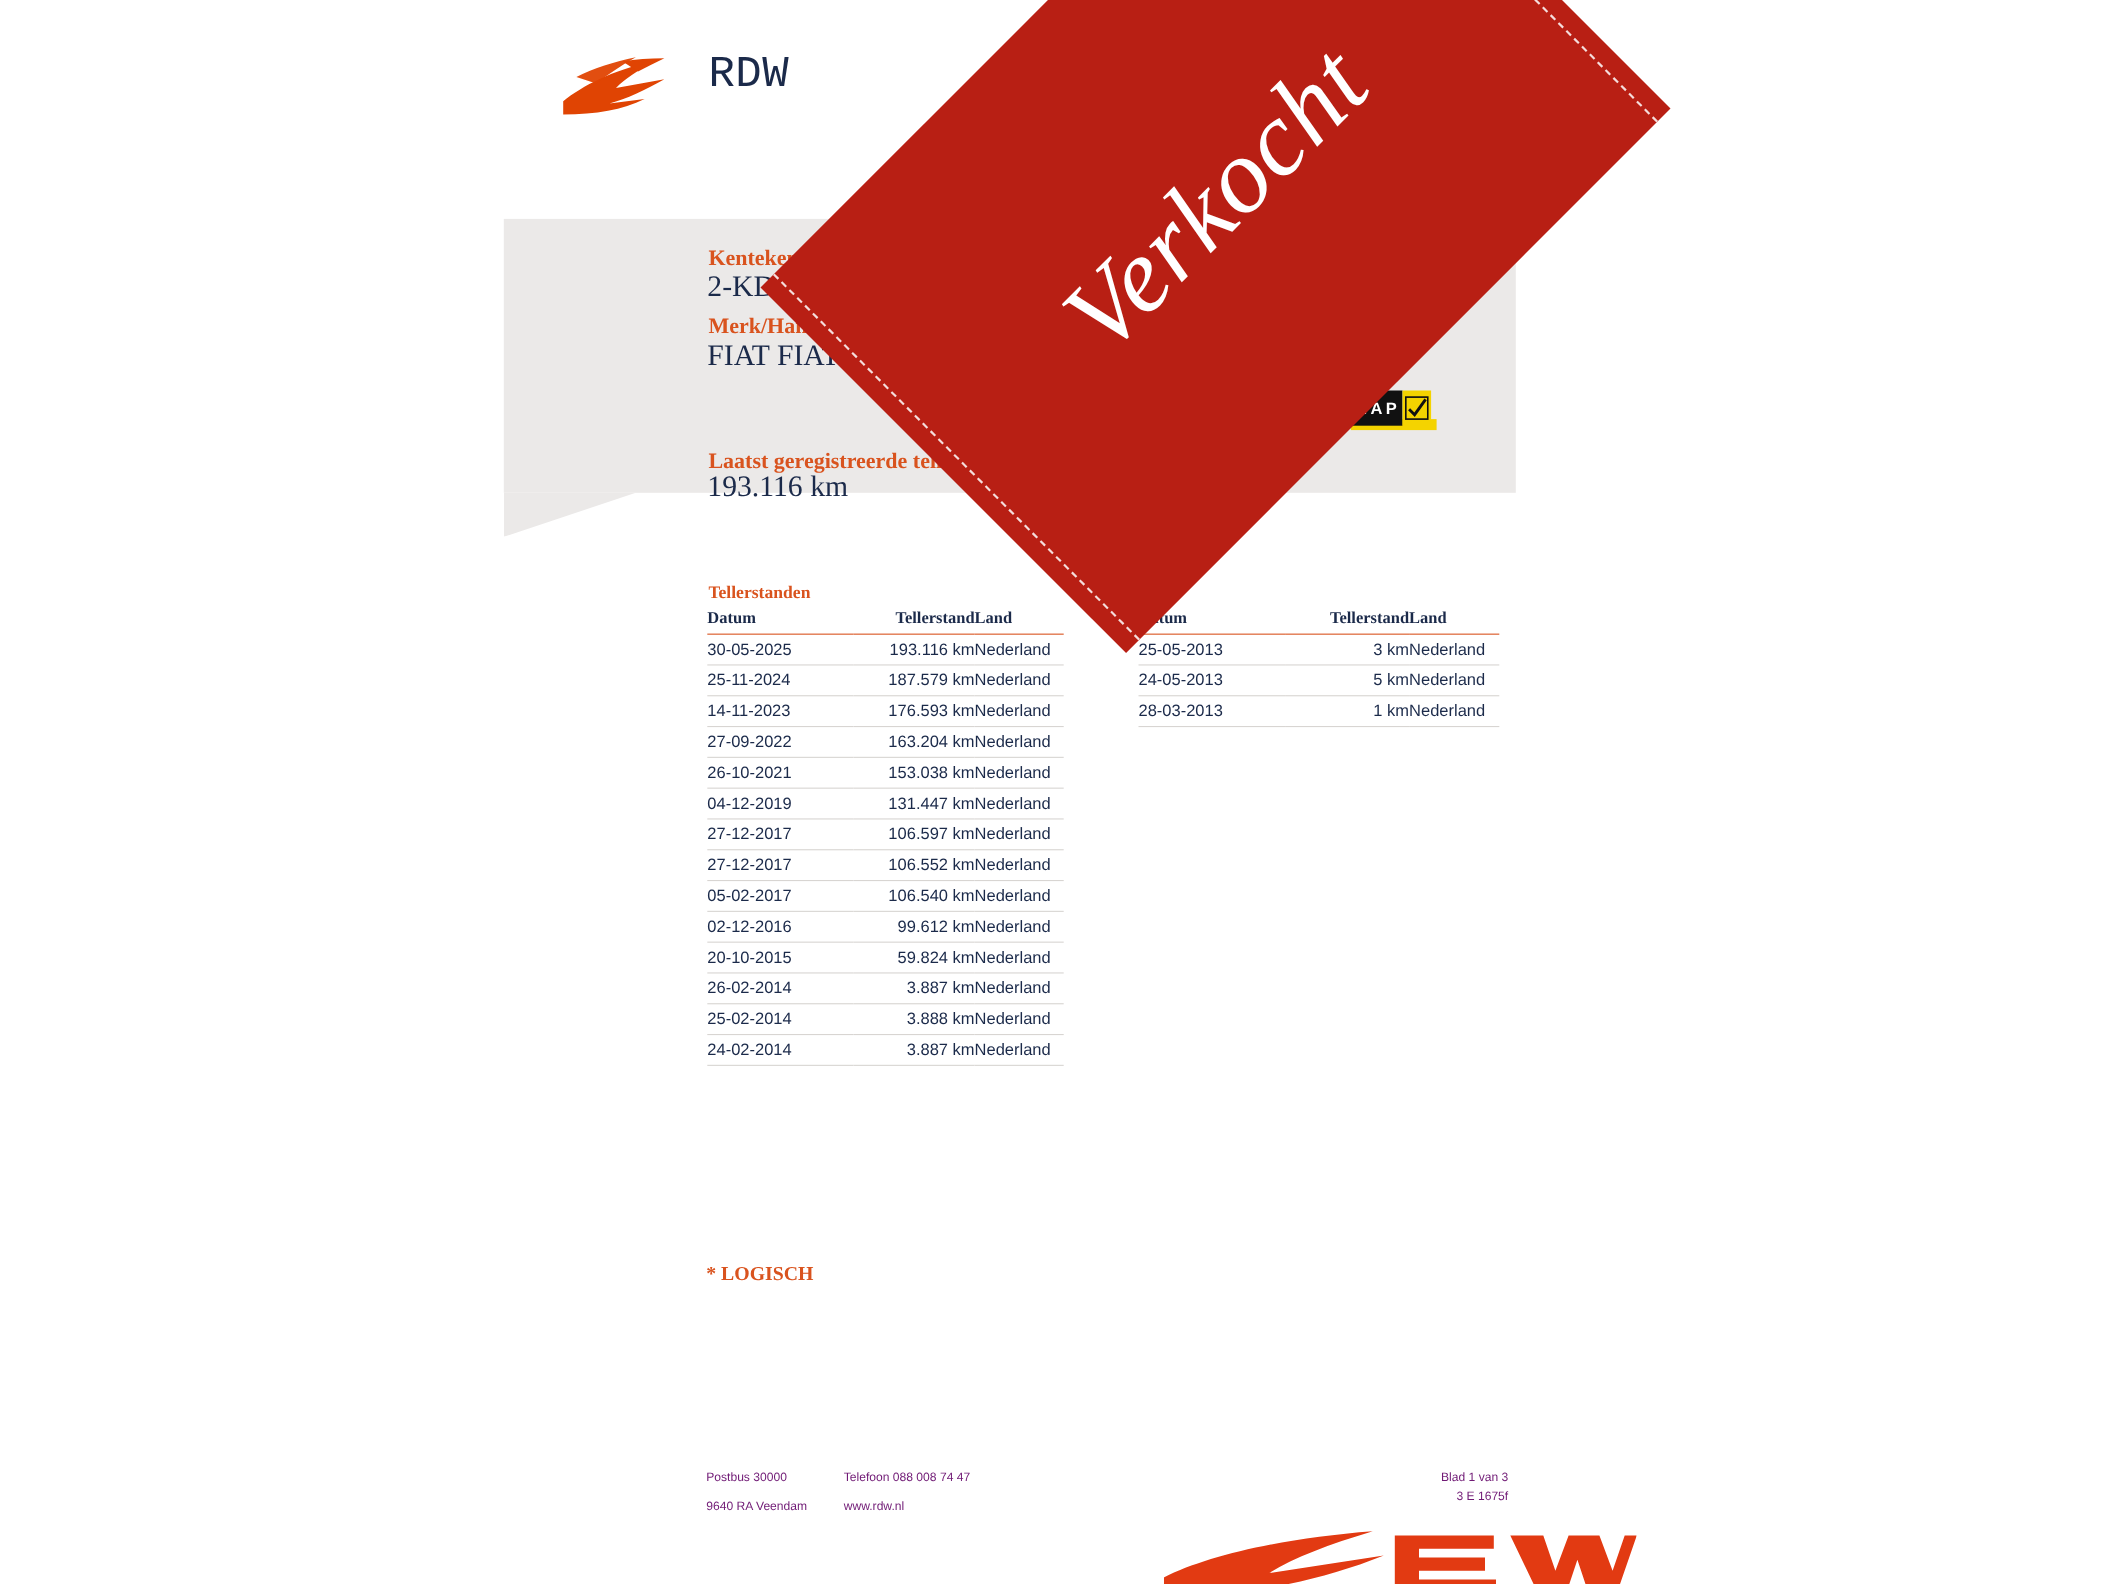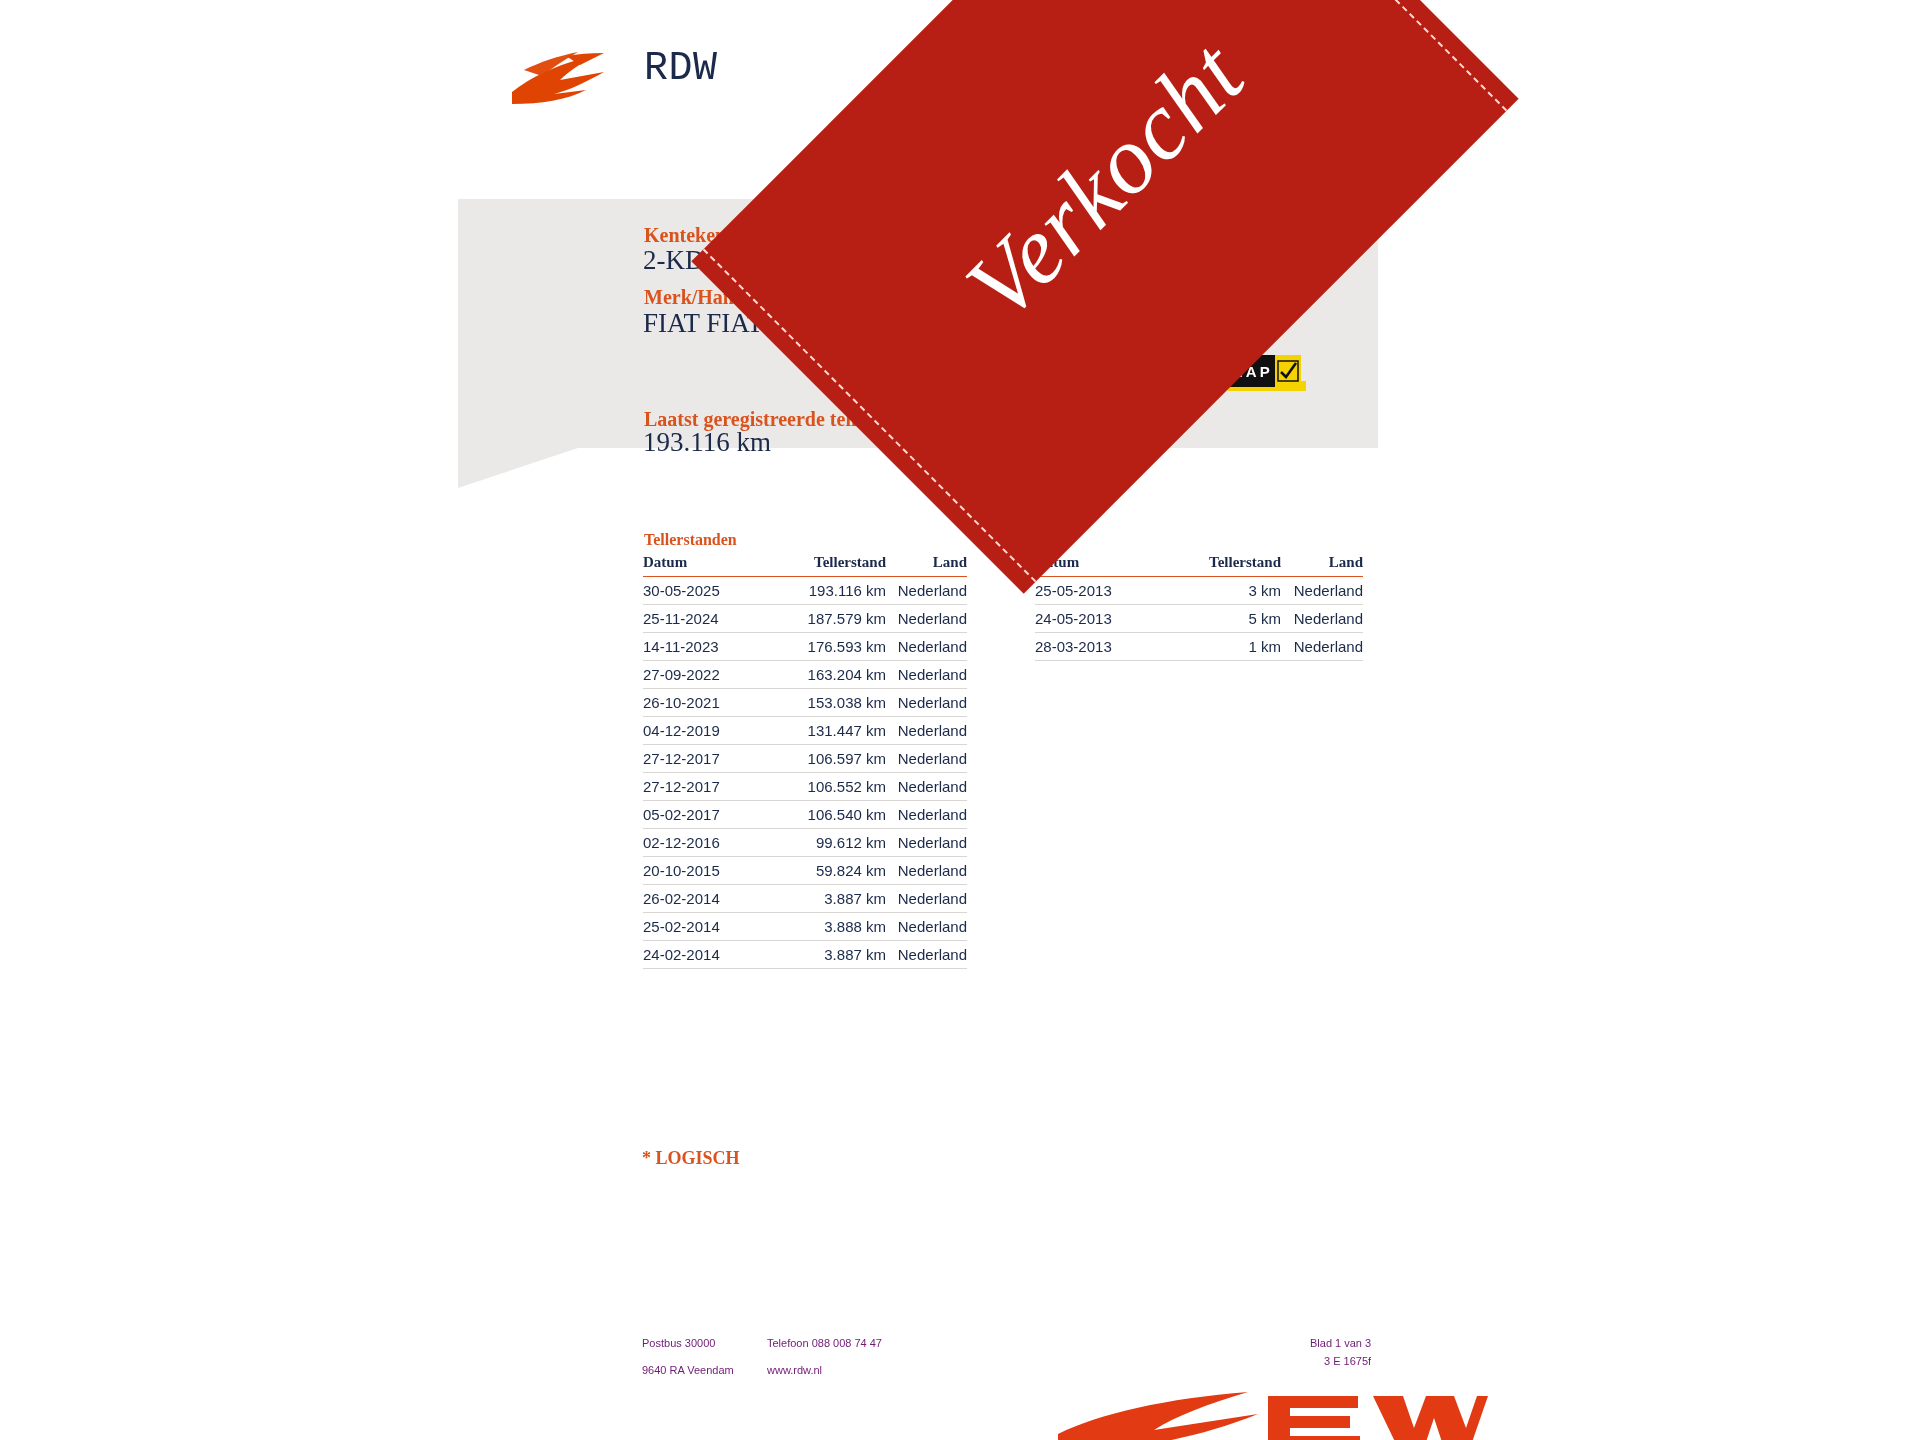--- a/index.html
+++ b/index.html
@@ -215,21 +215,21 @@
     margin-top: 24px;
   }
   table.readings td {
     padding: 5px 0 5px 0;
     border-bottom: 1px solid #d8d5d2;
     white-space: nowrap;
     font-size: 15px;
   }
   table.readings .c-date { text-align: left; width: 41%; }
   table.readings .c-read { text-align: right; width: 34%; }
-  table.readings .c-land { text-align: right; width: 25%; }
+  table.readings .c-land { text-align: left; width: 25%; }
 
   
   #note-title {
     position: absolute;
     left: 642px;
     top: 1148px;
     font-family: "Liberation Serif", serif;
     font-weight: bold;
     font-size: 18px;
     color: #d9531e;

